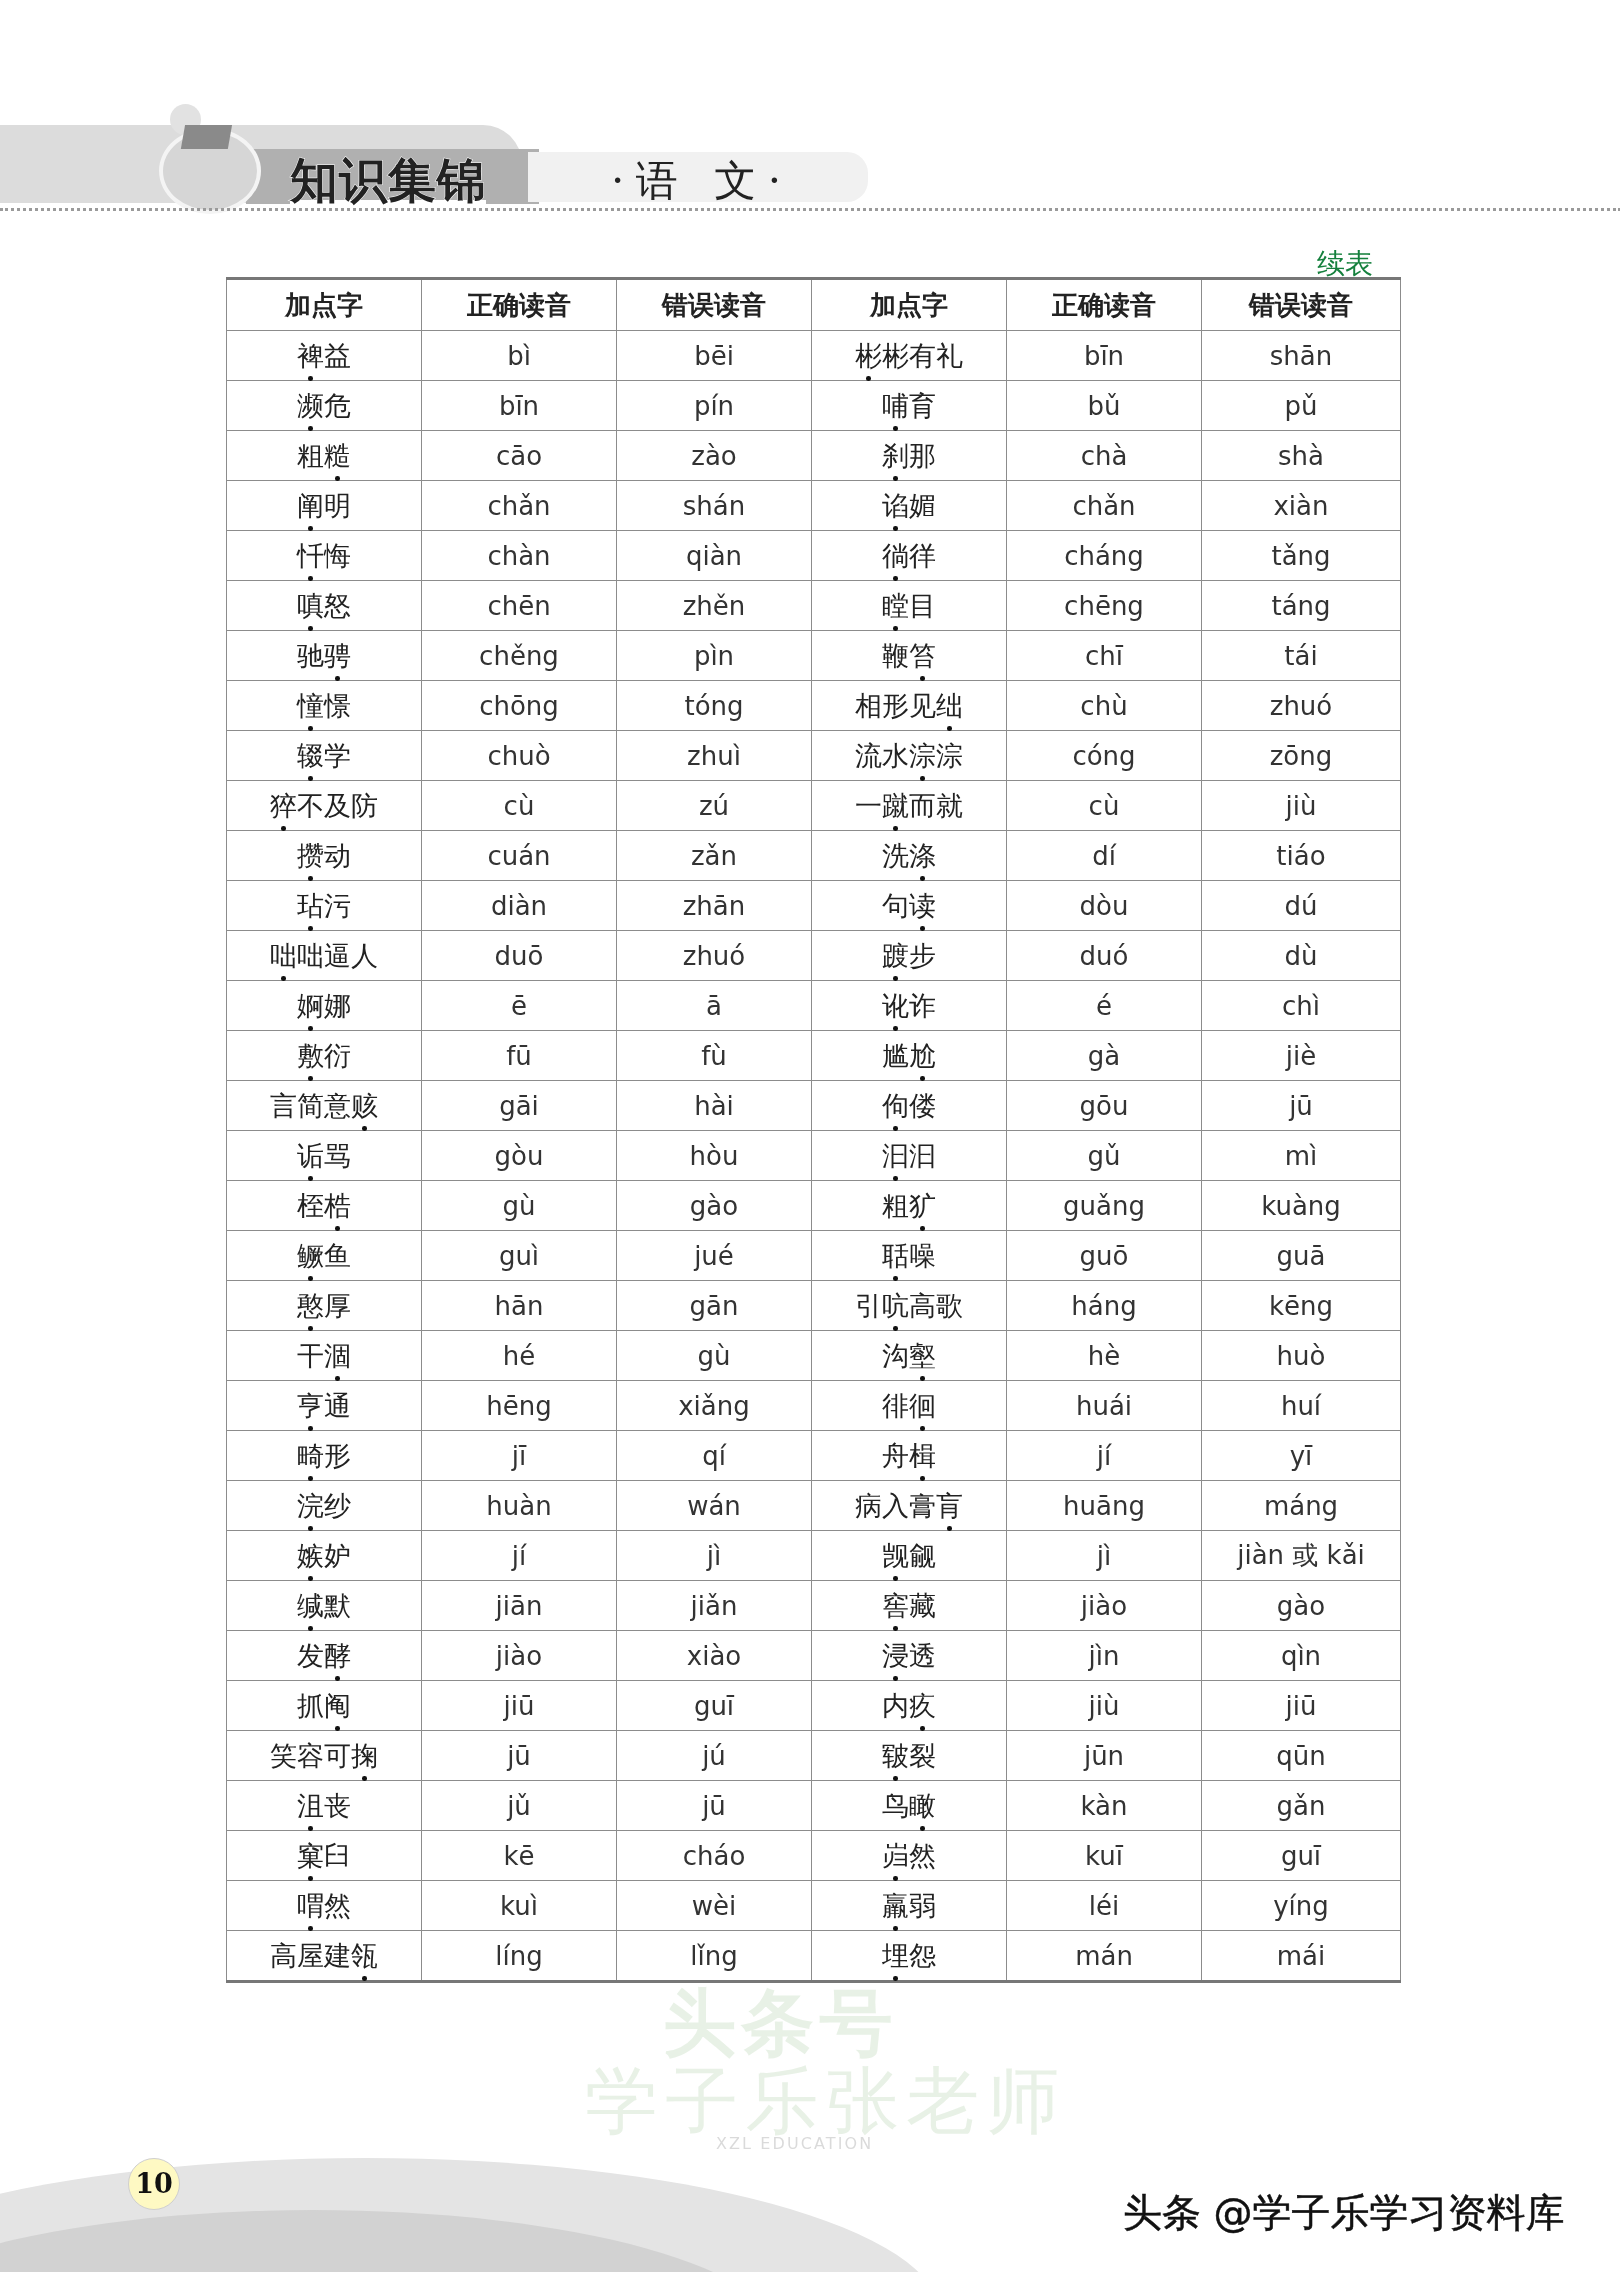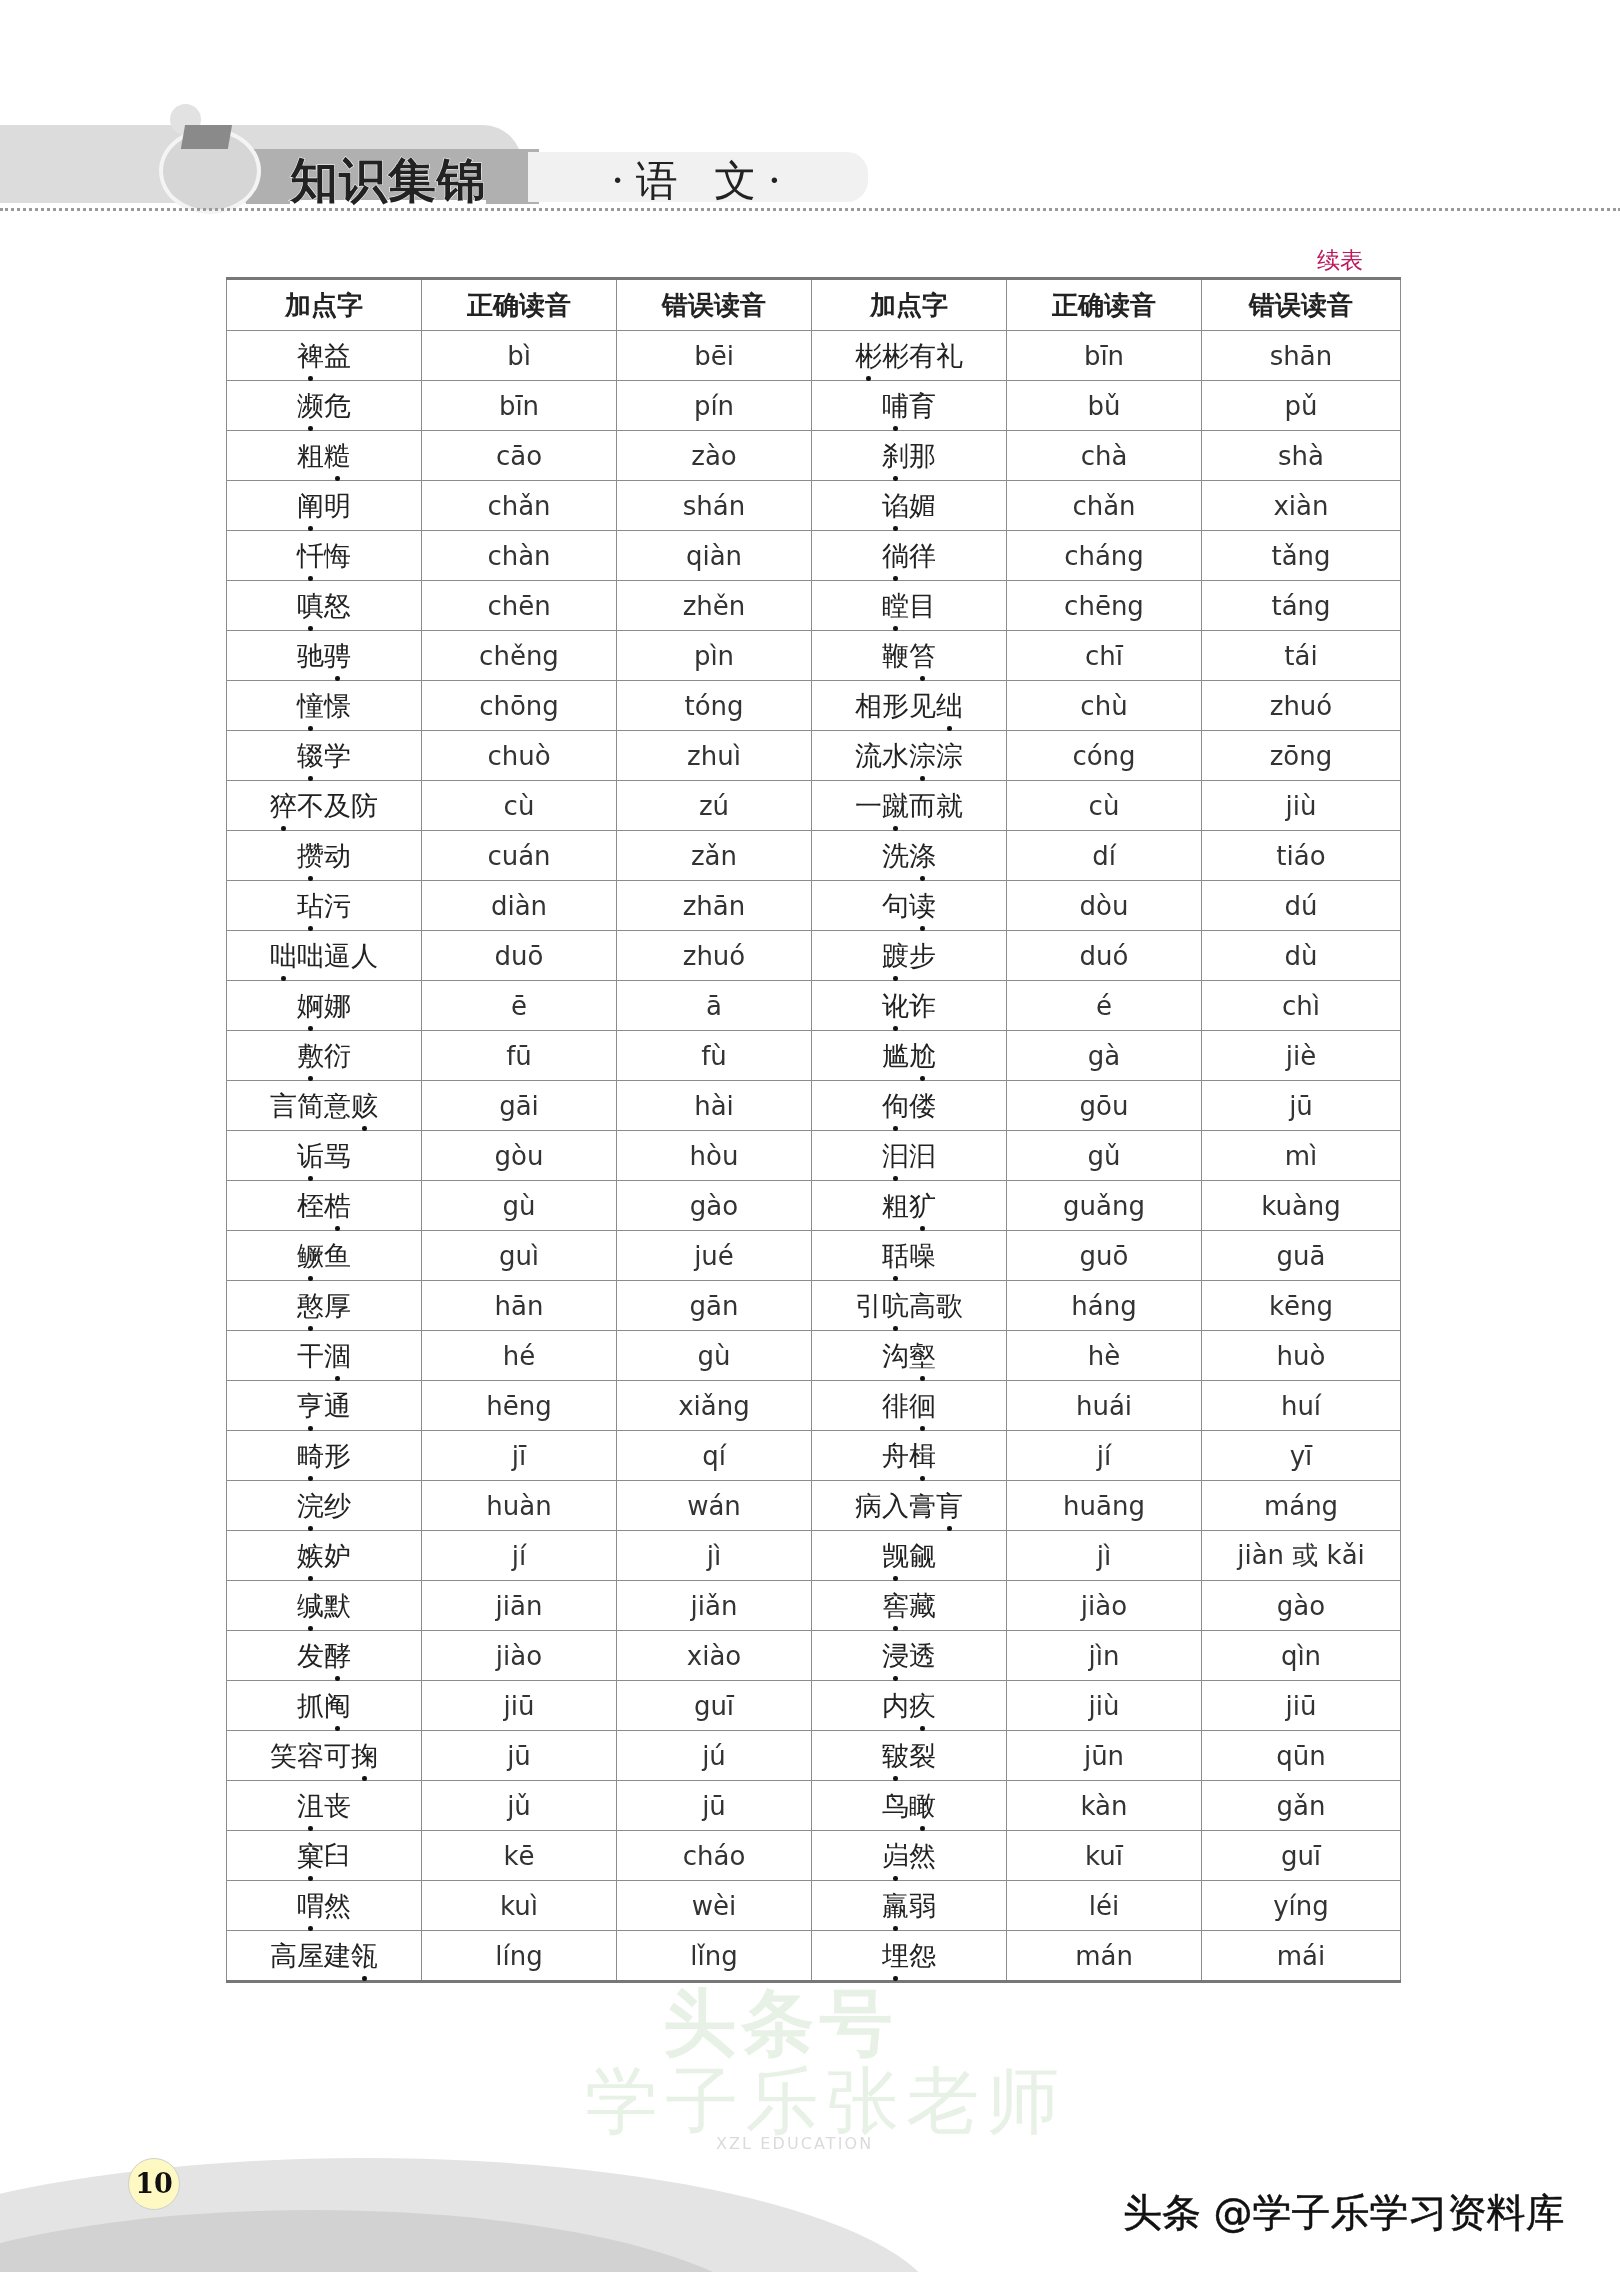--- a/index.html
+++ b/index.html
@@ -9,21 +9,21 @@
   .hdr-band{position:absolute;left:0;top:125px;width:522px;height:78px;background:#dcdcdc;border-radius:0 47px 47px 0;}
   .hdr-dark{position:absolute;left:246px;top:149px;width:293px;height:55px;background:#b0b0b0;border-radius:0 0 0 0;}
   .hdr-light{position:absolute;left:528px;top:152px;width:340px;height:50px;background:#f1f1f1;border-radius:0 21px 21px 0;}
   .mascot{position:absolute;left:159px;top:128px;width:94px;height:78px;border-radius:50%;background:#d6d6d6;border:4.2px solid #f4f4f4;}
   .mascot-hat{position:absolute;left:183px;top:125px;width:47px;height:23.5px;background:#8a8a8a;transform:skewX(-10deg);}
   .mascot-ball{position:absolute;left:170px;top:104px;width:31px;height:31px;border-radius:50%;background:#e2e2e2;}
   .hdr-title{position:absolute;left:290px;top:149px;font-size:48px;font-weight:bold;color:#222;letter-spacing:1px;
              font-family:"DejaVu Sans",sans-serif;-webkit-text-stroke:1px #fff;paint-order:stroke fill;text-decoration:underline;}
   .hdr-subject{position:absolute;left:611px;top:153px;font-size:42px;color:#222;letter-spacing:11.5px;font-family:"DejaVu Serif",serif;}
   .dash-line{position:absolute;left:0;top:208px;width:1621px;height:0;border-top:3.1px dotted #9a9a9a;}
-  .continued{position:absolute;left:1317px;top:245px;font-size:23px;color:#be185d;font-family:"DejaVu Serif",serif;}
+  .continued{position:absolute;left:1317px;top:245px;font-size:28px;color:#15803d;font-family:"DejaVu Serif",serif;}
   
   table.main{position:absolute;left:226px;top:277px;width:1175px;border-collapse:collapse;table-layout:fixed;}
   table.main th, table.main td{border:1.6px solid #8c8c8c;text-align:center;vertical-align:middle;height:49px;padding:0;}
   table.main th{font-size:26px;font-weight:bold;font-family:"DejaVu Sans",sans-serif;}
   table.main tr.hd th{height:50px;margin-top:28px;}
   table.main tr.hd{border-top:3.1px solid #777;}
   table.main tr:last-child td{border-bottom:3.1px solid #777;}
   td.word{font-size:27px;font-family:"DejaVu Serif",serif;}
   td.py{font-size:26px;font-family:"DejaVu Sans",sans-serif;color:#333;}
   td.mid, th.mid{border-right:2.6px solid #8c8c8c;}

